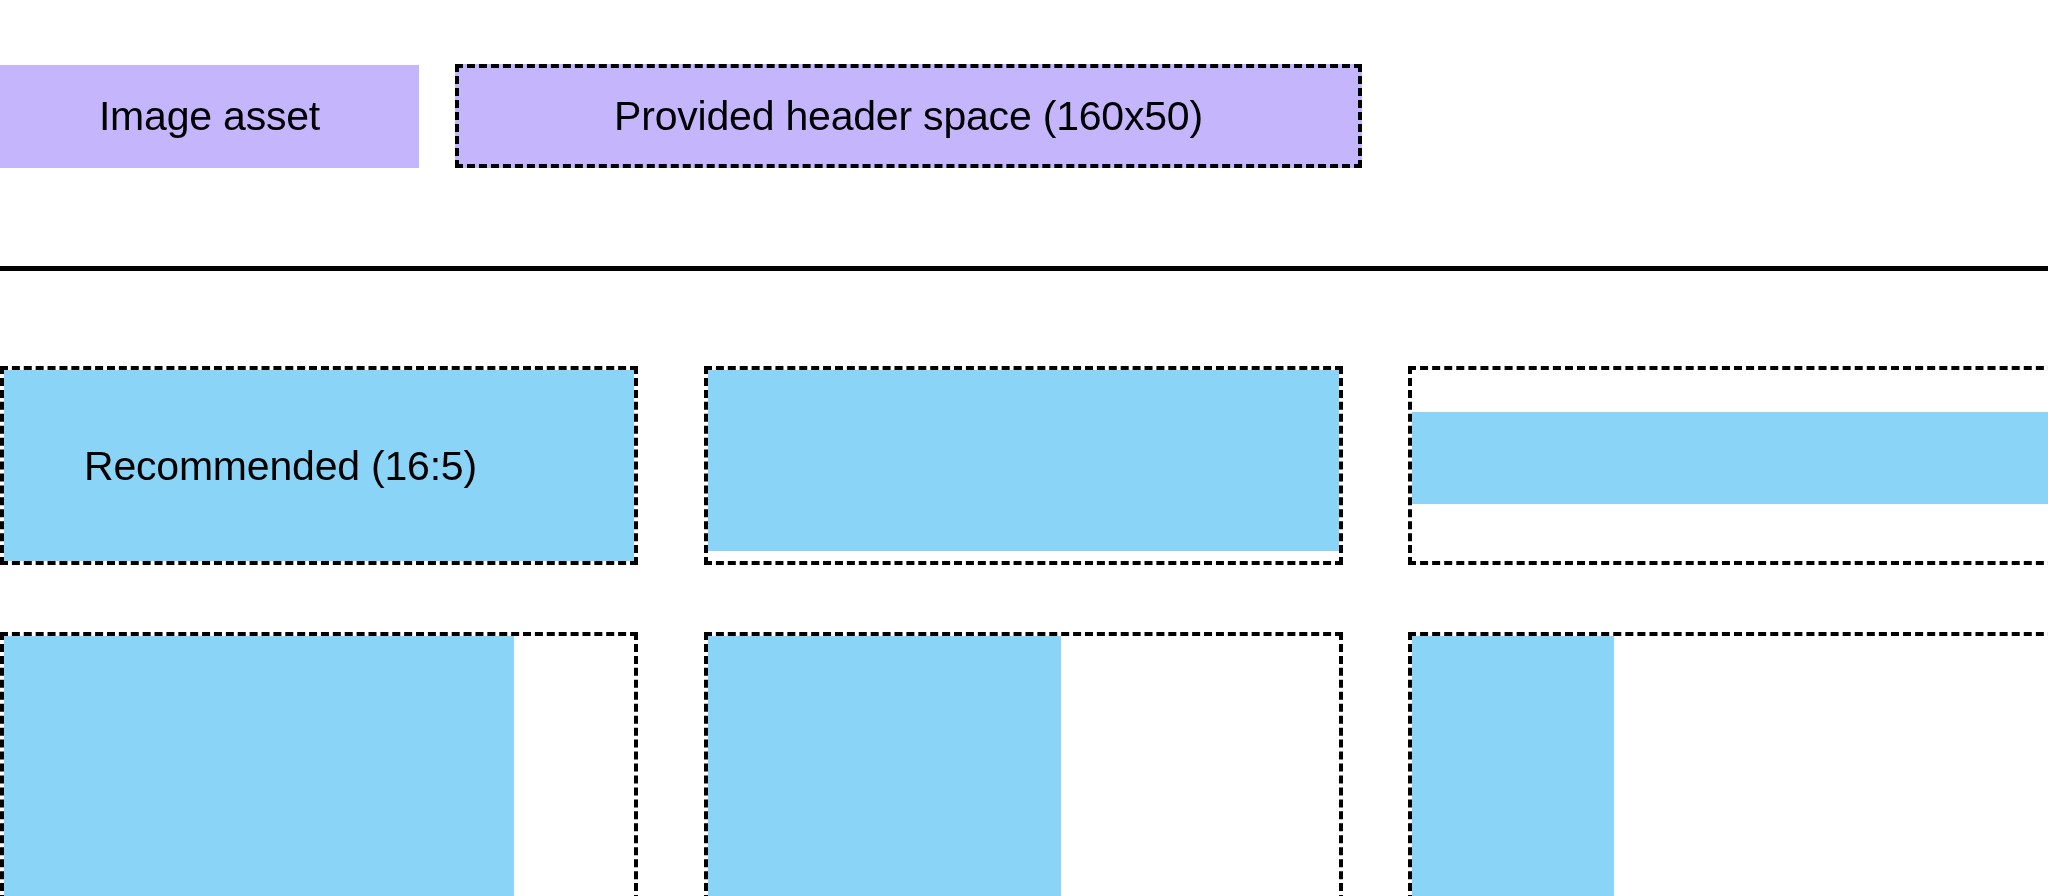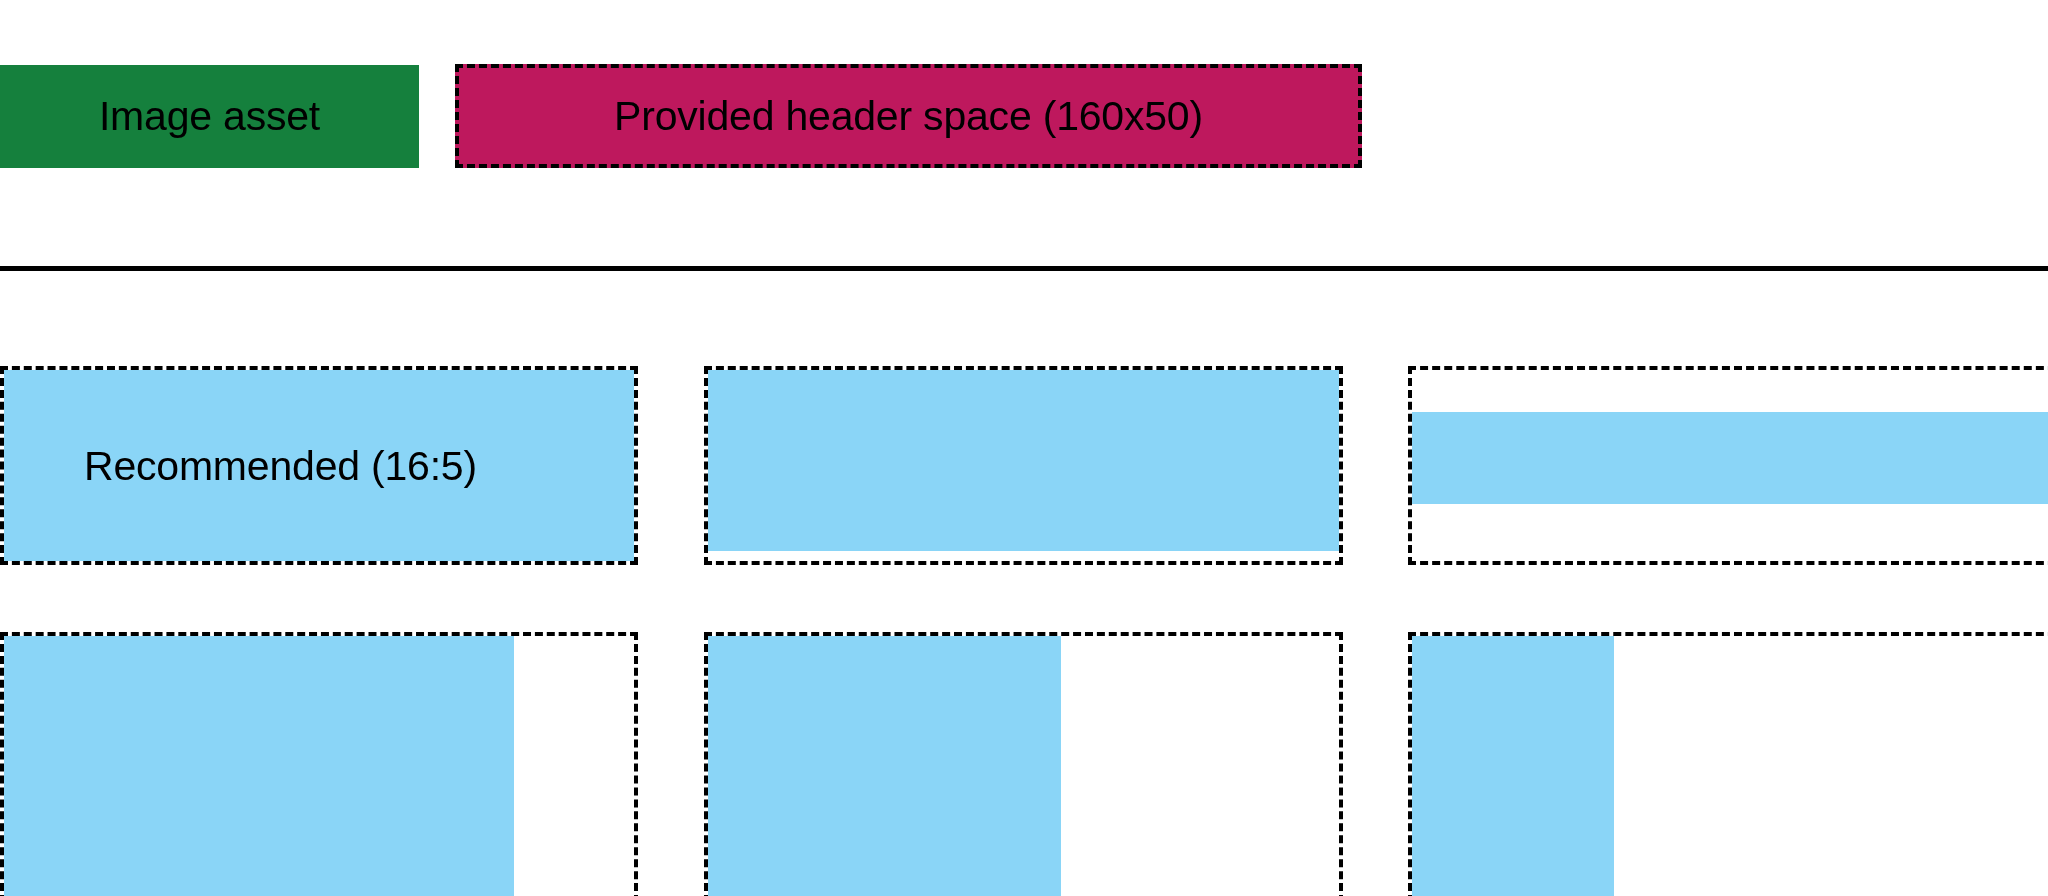--- a/index.html
+++ b/index.html
@@ -25,21 +25,21 @@
     height: 896px;
   }
 
   
   .legend-swatch {
     position: absolute;
     left: 0px;
     top: 65px;
     width: 419px;
     height: 103px;
-    background: #15803d;
+    background: #c4b5fd;
     display: flex;
     align-items: center;
     justify-content: center;
     box-sizing: border-box;
   }
   .legend-swatch-label {
     font-size: 41px;
     line-height: 1;
     letter-spacing: -0.2px;
     color: #000000;
@@ -50,21 +50,21 @@
     position: absolute;
     left: 455px;
     top: 64px;
     width: 907px;
     height: 104px;
     border: 4px dashed #000000;
     box-sizing: border-box;
     display: flex;
     align-items: center;
     justify-content: center;
-    background: #be185d;
+    background: #c4b5fd;
   }
   .legend-slot-label {
     font-size: 41px;
     line-height: 1;
     letter-spacing: -0.2px;
     color: #000000;
     white-space: nowrap;
   }
 
   

